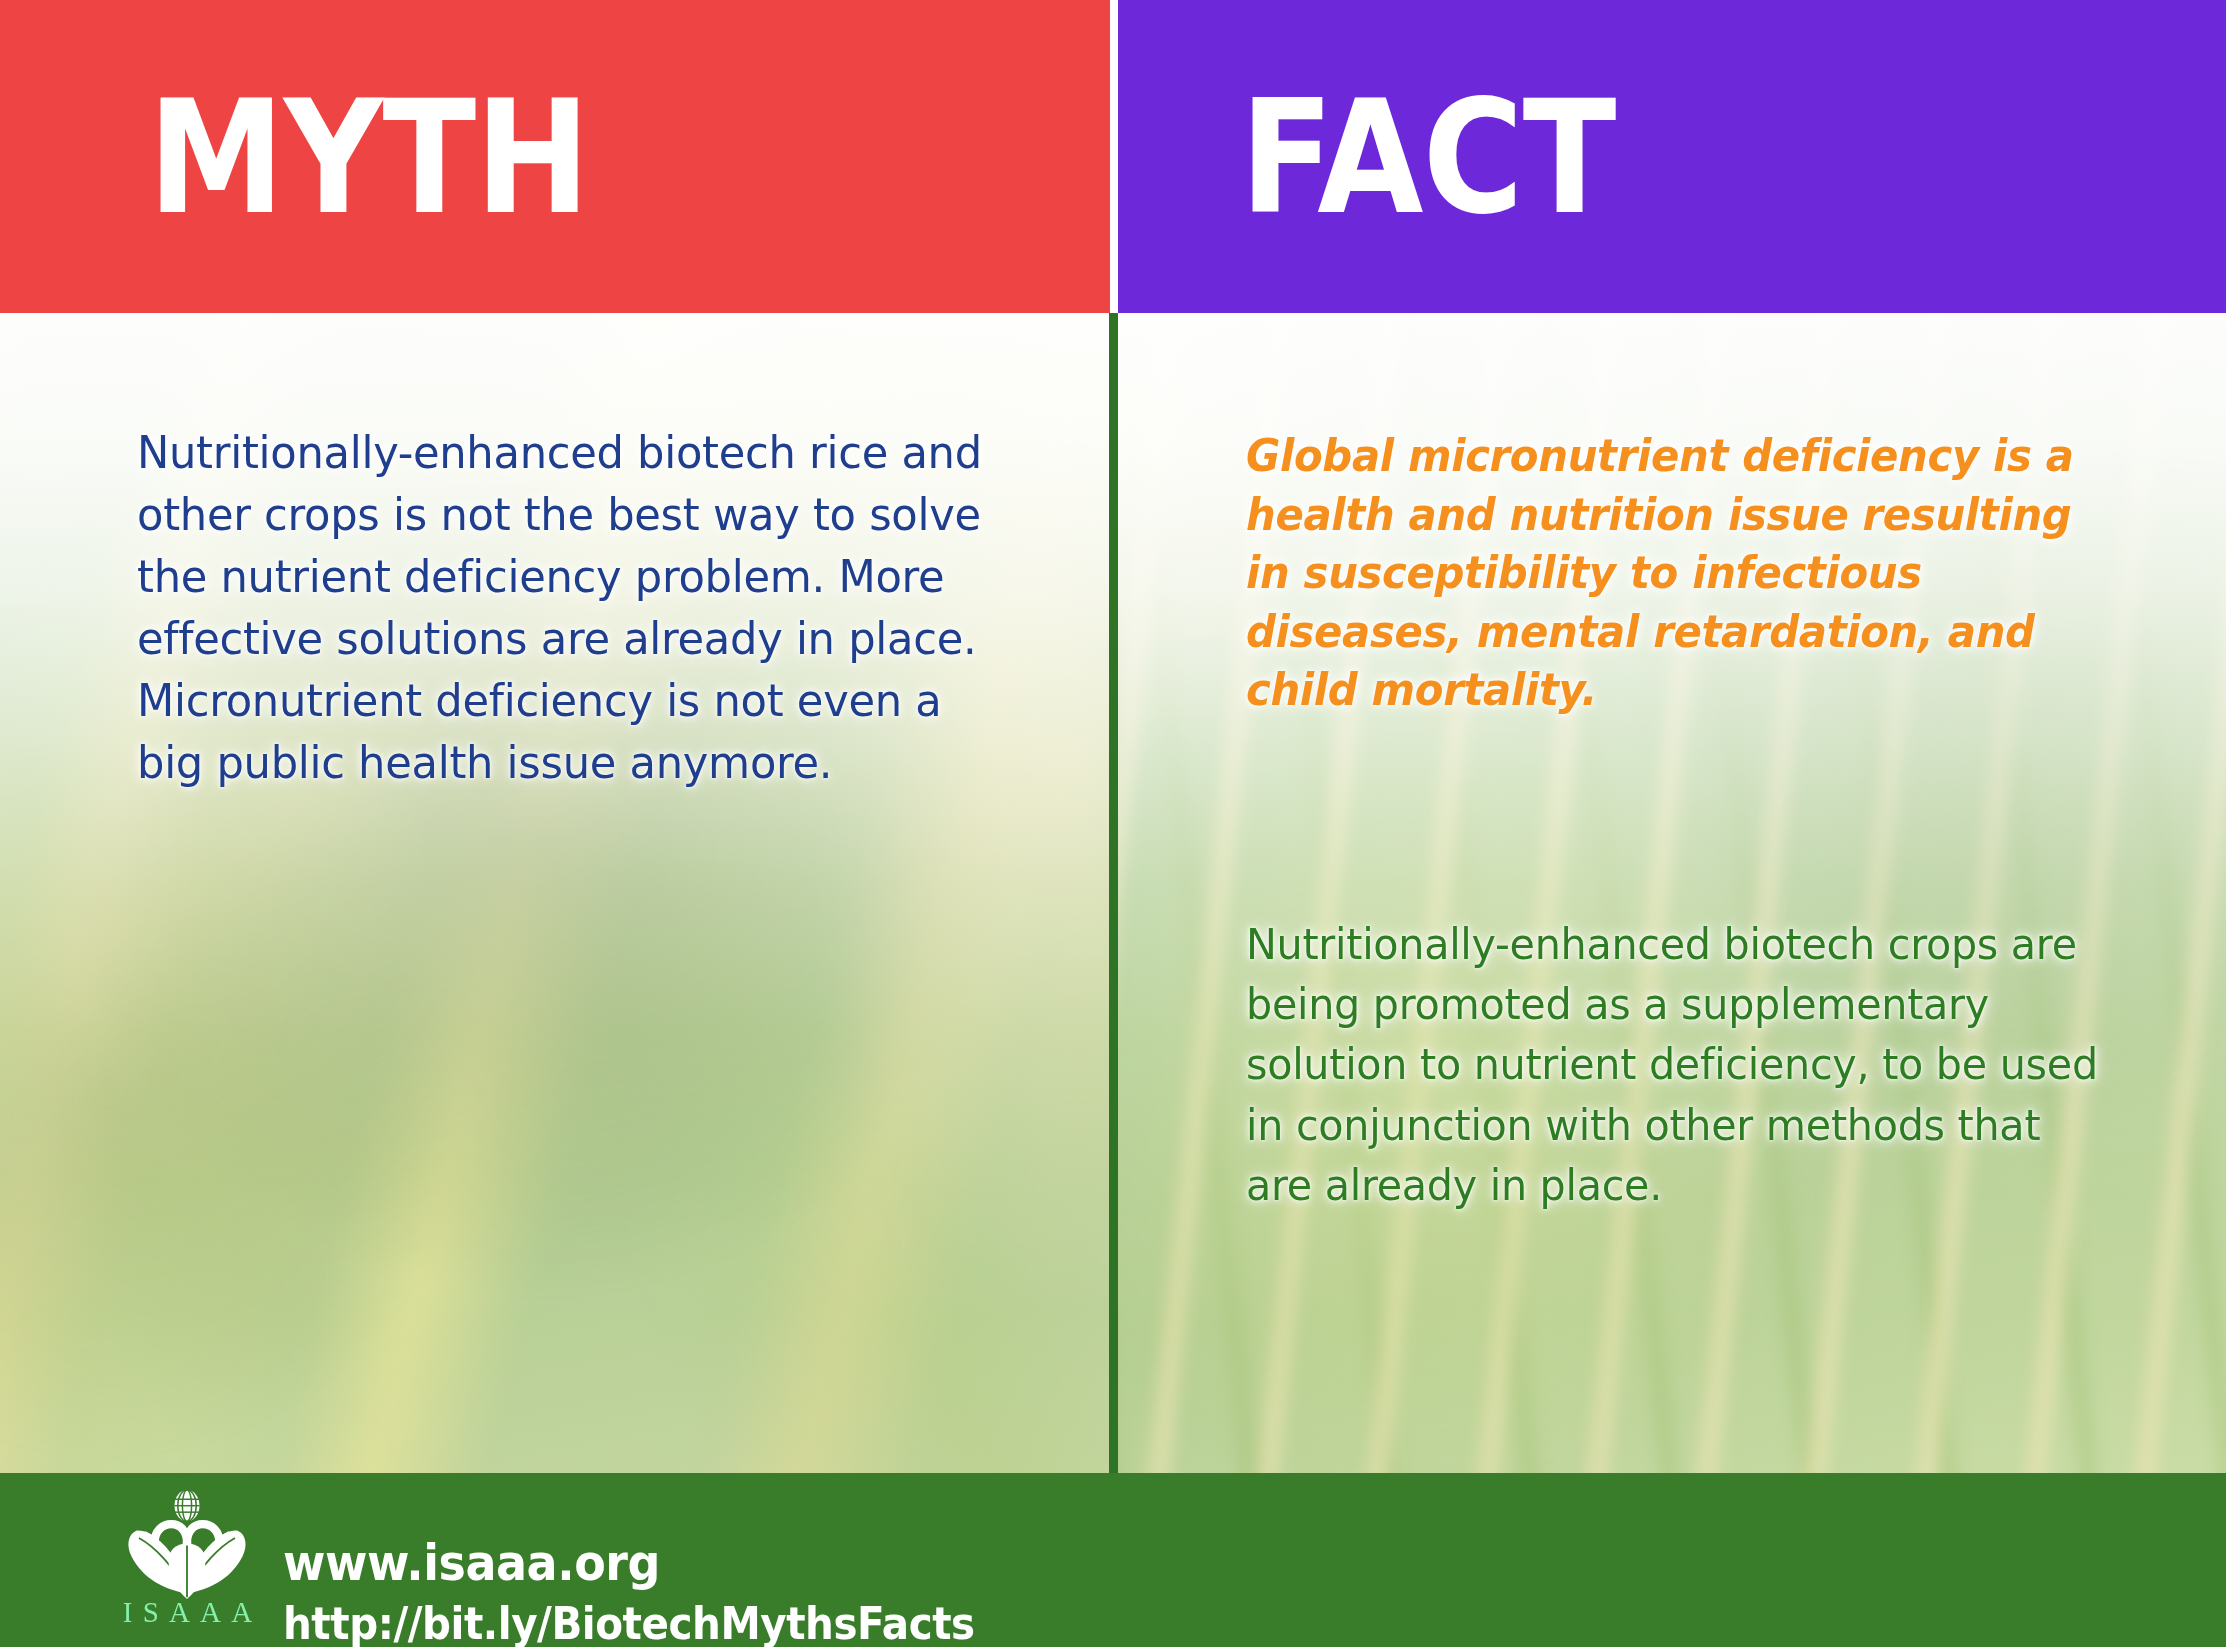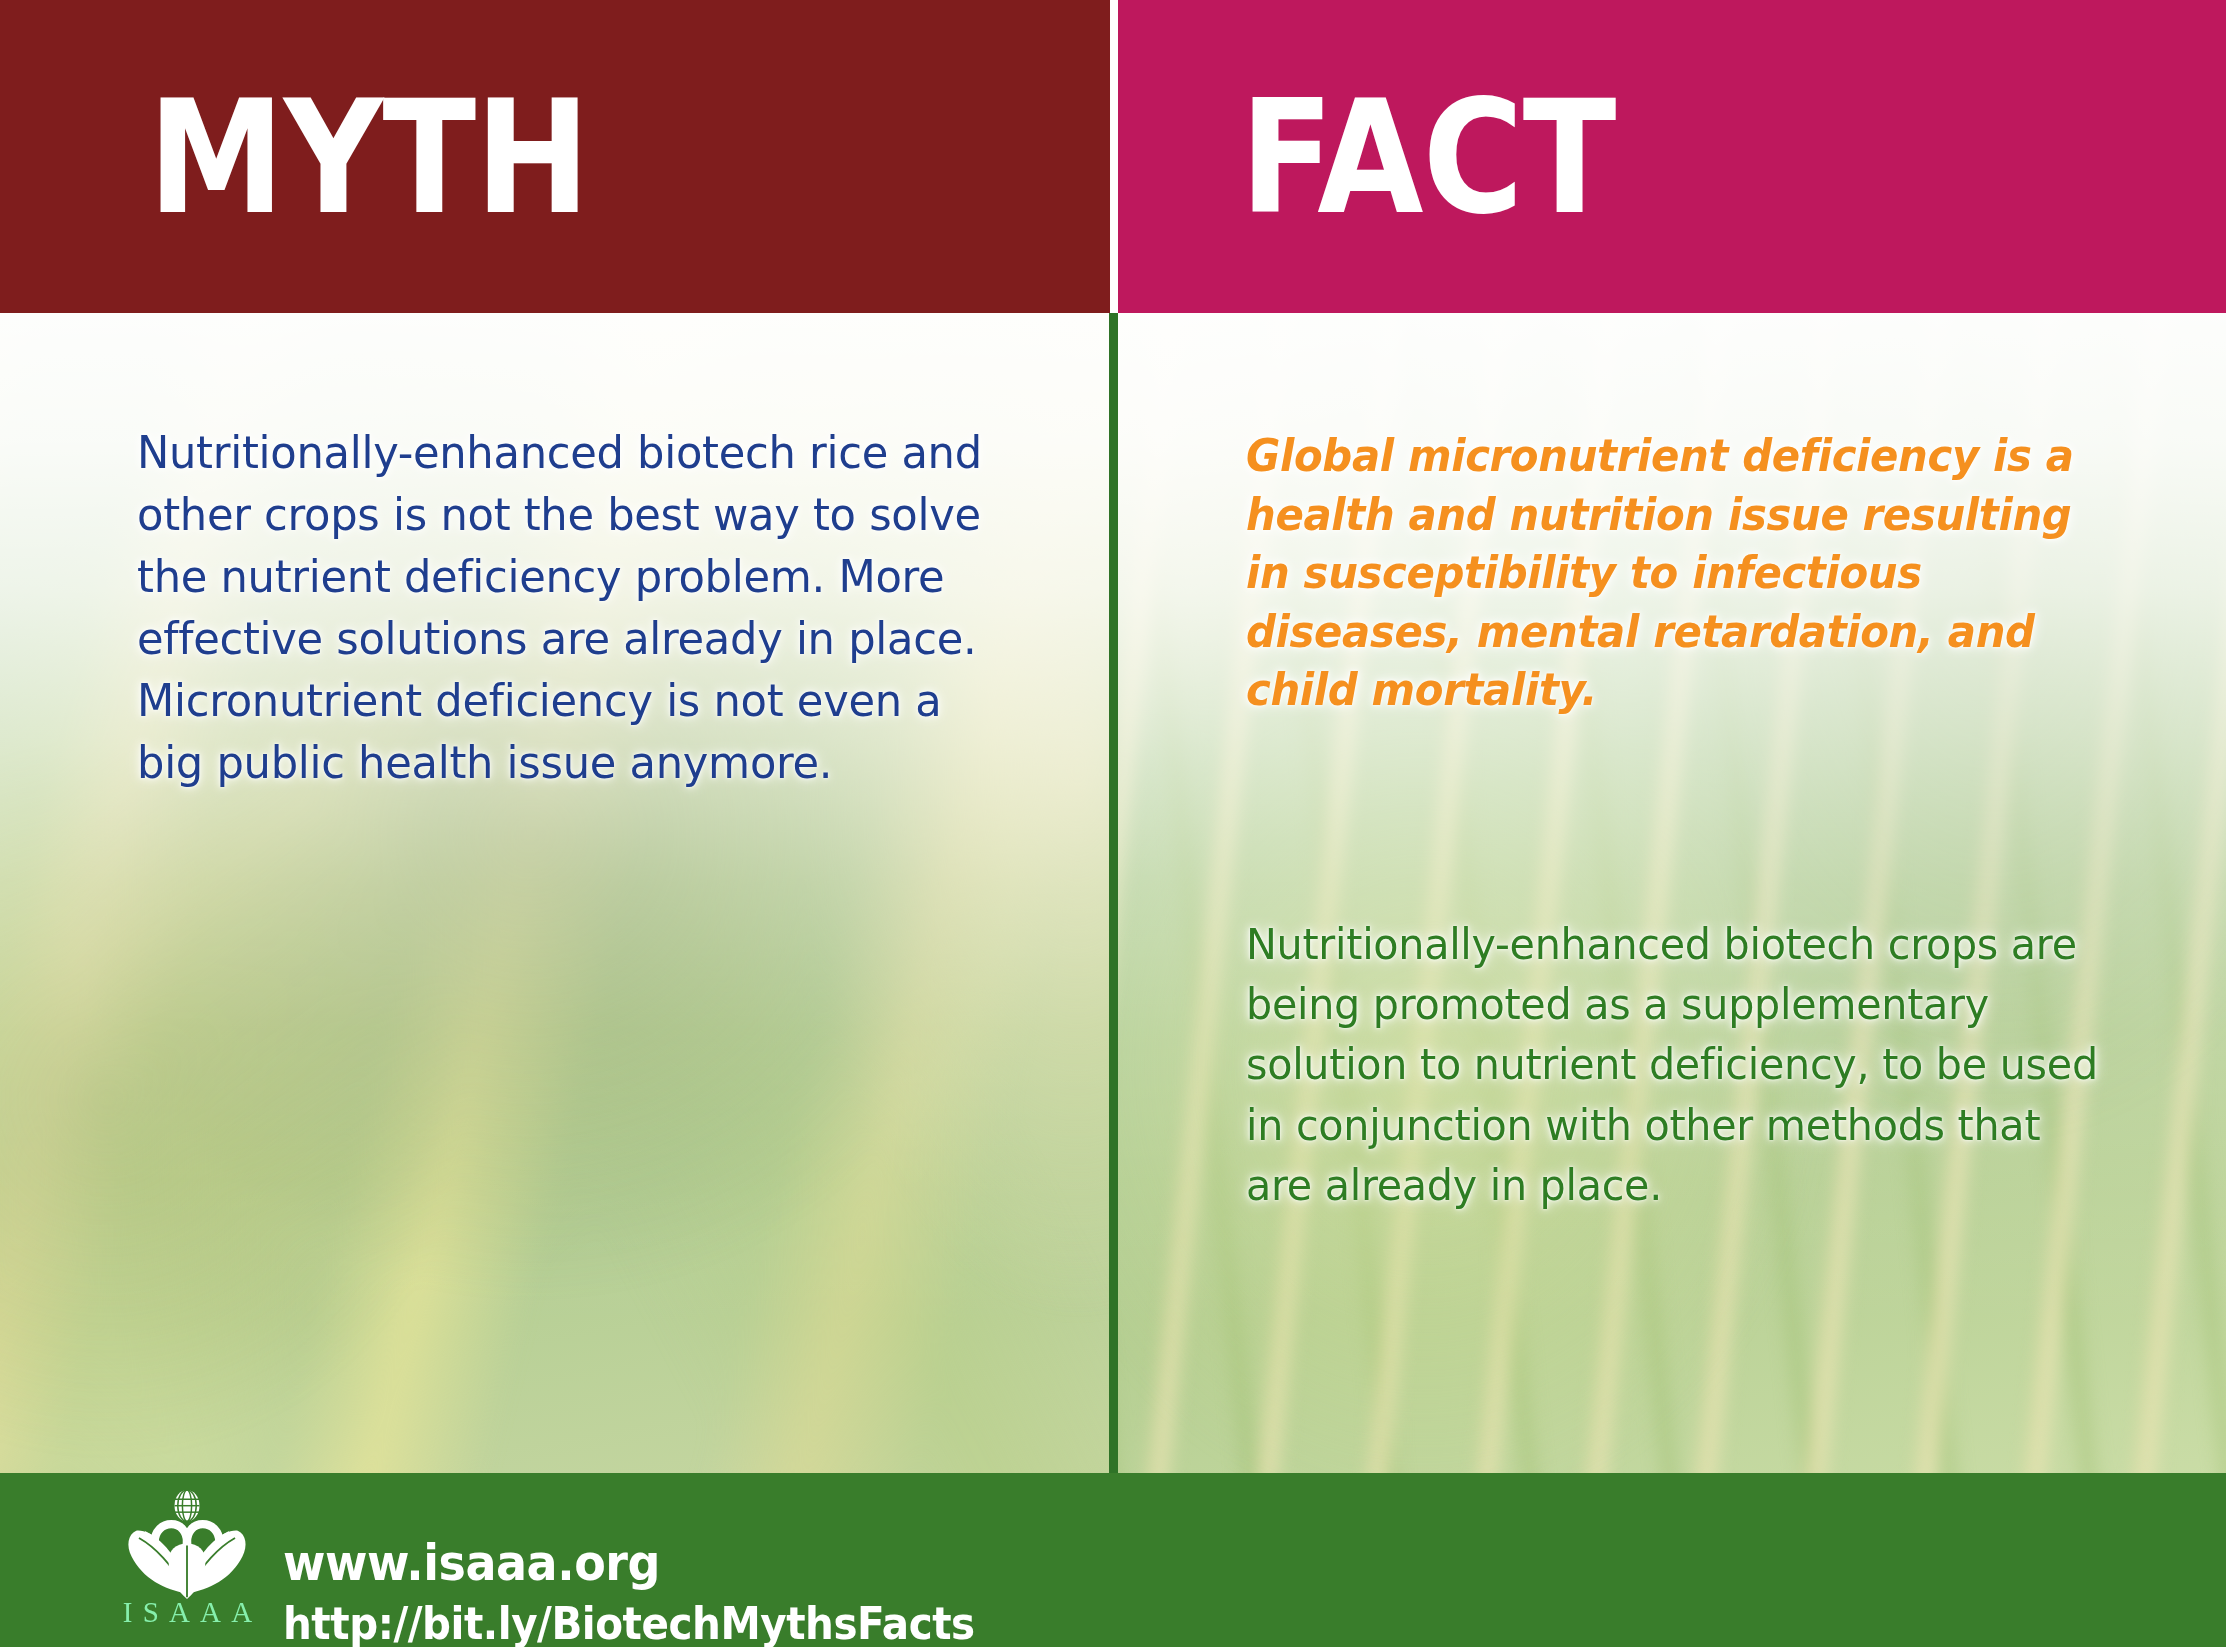--- a/index.html
+++ b/index.html
@@ -120,26 +120,26 @@
   .header-bar {
     position: absolute;
     top: 0;
     height: 313px;
     display: flex;
     align-items: center;
   }
   #myth-header {
     left: 0;
     width: 1110px;
-    background: #7f1d1d;
+    background: #ef4444;
   }
   #fact-header {
     left: 1118px;
     width: 1108px;
-    background: #be185d;
+    background: #6d28d9;
   }
   .header-title {
     color: #ffffff;
     font-family: "DejaVu Sans", sans-serif;
     font-weight: 700;
     font-size: 156px;
     line-height: 1;
     letter-spacing: -0.9px;
     transform: scaleX(0.88);
     transform-origin: left center;

